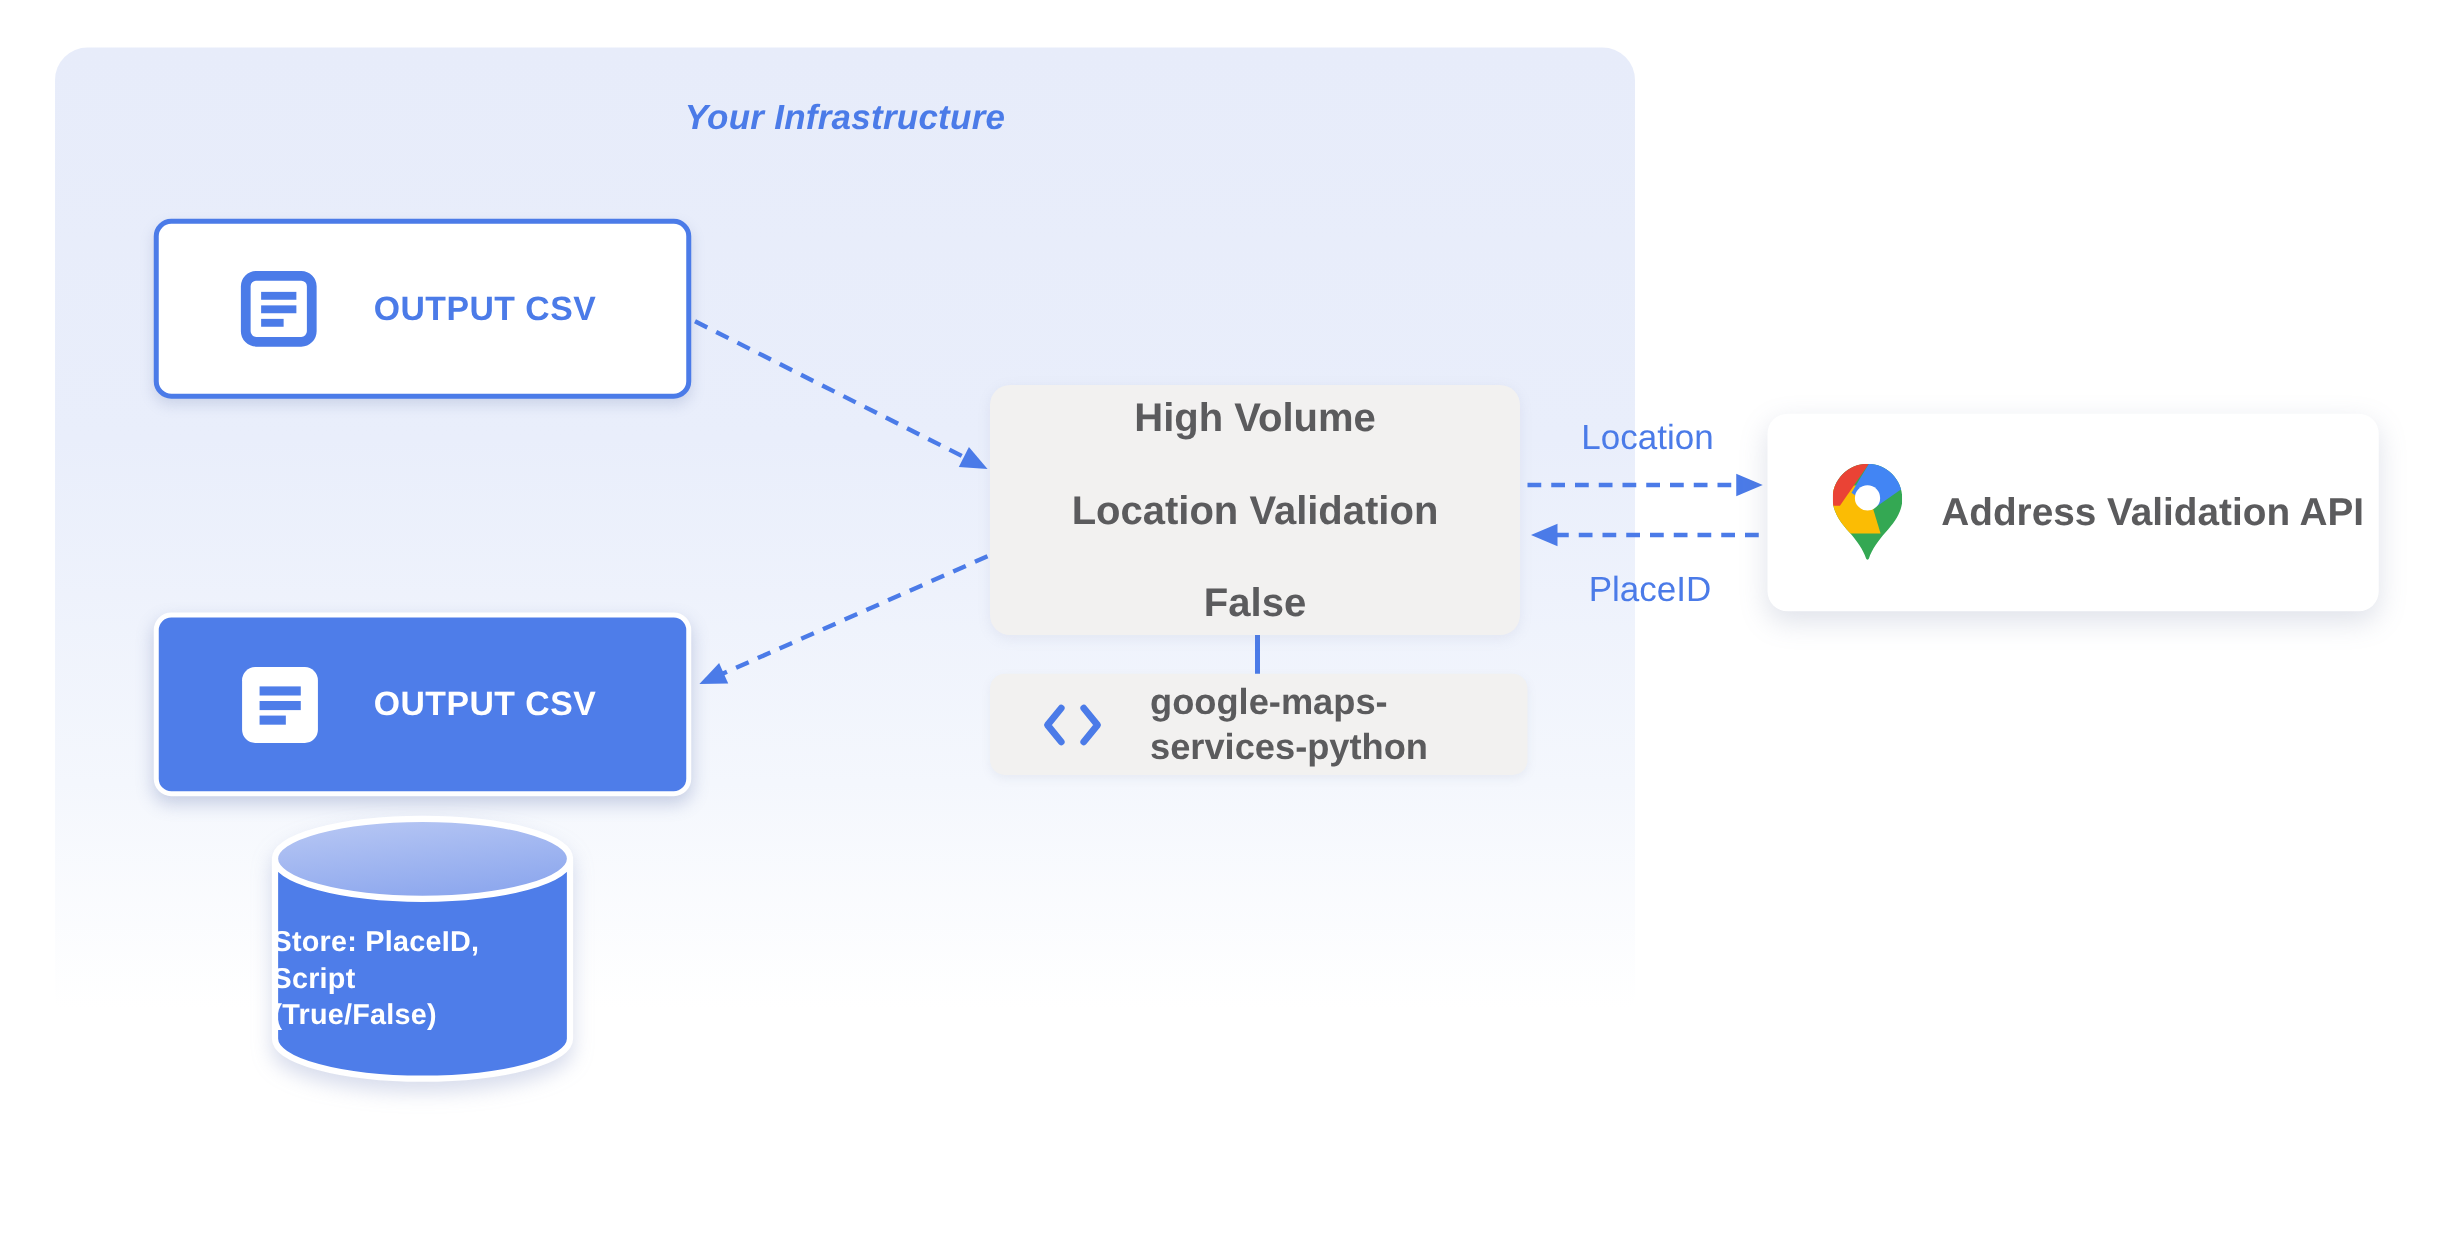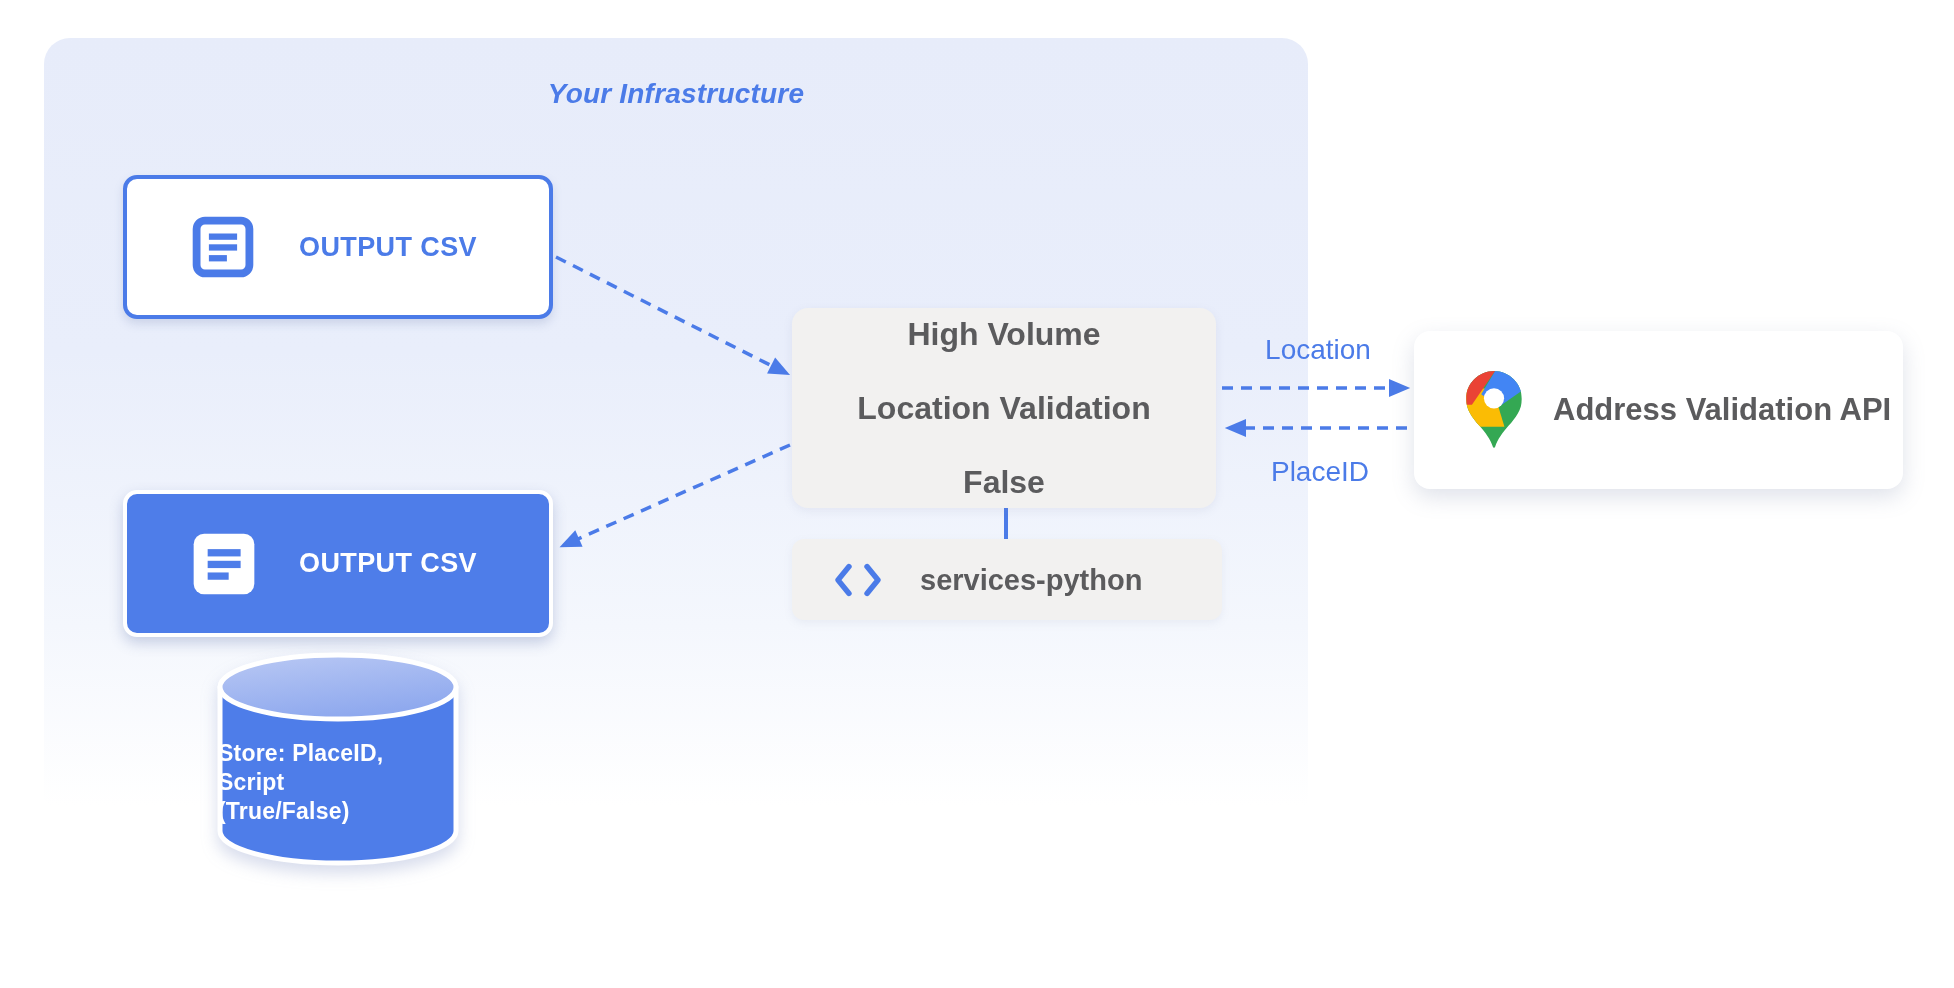--- a/index.html
+++ b/index.html
@@ -137,20 +137,21 @@
     <div class="big-line">Location Validation</div>
     <div class="big-line">False</div>
   </div>
 
   <div class="node library-box">
     <svg width="48" height="34" viewBox="0 0 48 34">
       <path d="M15 3.5 L4 17 L15 30.5" fill="none" stroke="var(--blue)" stroke-width="5.4" stroke-linecap="round" stroke-linejoin="round"></path>
       <path d="M33 3.5 L44 17 L33 30.5" fill="none" stroke="var(--blue)" stroke-width="5.4" stroke-linecap="round" stroke-linejoin="round"></path>
     </svg>
     <div class="library-text">
+      <div>google-maps-</div>
       <div>services-python</div>
     </div>
   </div>
 
   <div class="node api-box">
     <svg width="56" height="79" viewBox="0 0 48 68">
       <defs>
         <clipPath id="pinClip">
           <path d="M24 0 C10.7 0 0 10.8 0 24 c0 9.4 5.4 16.2 11.5 23.2 C16.4 52.8 21 58.9 23 65.3 c0.3 1 1.7 1 2 0 c2-6.4 6.6-12.5 11.5-18.1 C42.6 40.2 48 33.4 48 24 C48 10.8 37.3 0 24 0 Z"></path>
         </clipPath>

